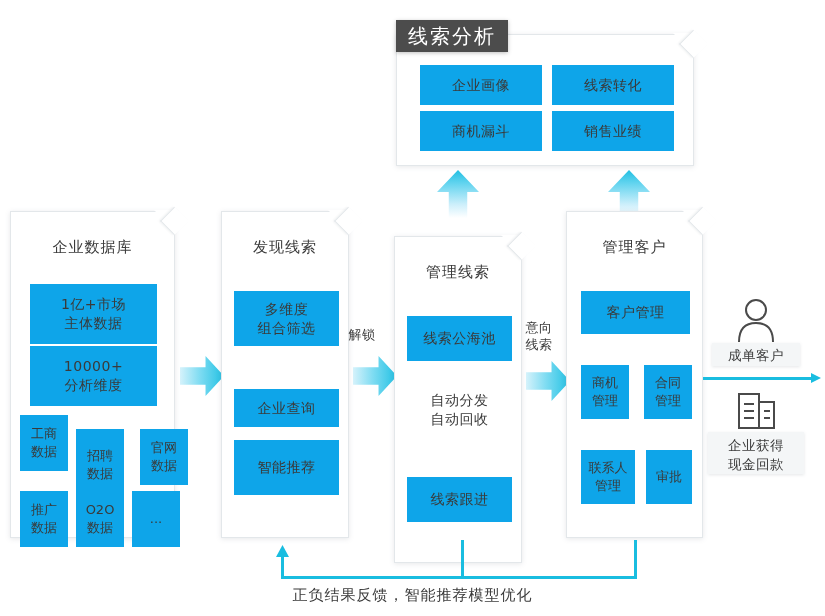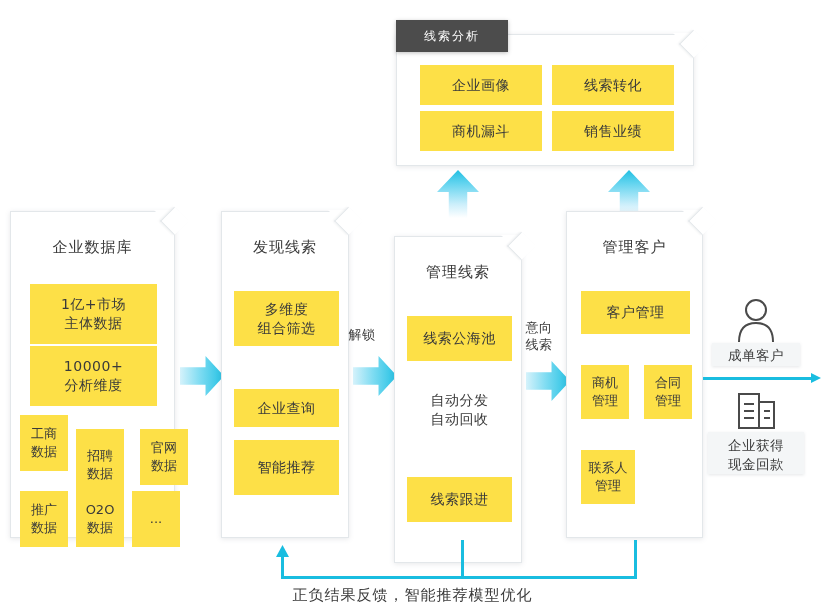--- a/index.html
+++ b/index.html
@@ -57,21 +57,21 @@
     left: 0;
     right: 0;
     text-align: center;
     font-size: 15px;
     color: #3a3a3a;
     letter-spacing: 1px;
   }
 
   .chip {
     position: absolute;
-    background: #fde047;
+    background: #0ea5e9;
     color: #3a3a3a;
     font-size: 14px;
     display: flex;
     align-items: center;
     justify-content: center;
     text-align: center;
     line-height: 1.35;
     box-sizing: border-box;
     letter-spacing: 0.5px;
   }
@@ -91,21 +91,21 @@
     height: 132px;
   }
   #analysis-tab {
     position: absolute;
     left: 396px;
     top: 20px;
     width: 112px;
     height: 32px;
     background: #4c4c4c;
     color: #ffffff;
-    font-size: 12px;
+    font-size: 20px;
     letter-spacing: 2px;
     display: flex;
     align-items: center;
     justify-content: center;
     box-shadow: 0 1px 4px rgba(0,0,0,0.25);
     z-index: 6;
   }
 
   
   .arrow-right {
@@ -251,20 +251,21 @@
     <div class="card-mask"></div>
     <div class="fold"></div>
     <div class="col-title" style="top:26px;">管理客户</div>
     <div class="chip" style="left:14px; top:79px; width:109px; height:43px;">客户管理</div>
     <div class="chip small" style="left:14px; top:153px; width:48px; height:54px; white-space:pre-line;">商机
 管理</div>
     <div class="chip small" style="left:77px; top:153px; width:48px; height:54px; white-space:pre-line;">合同
 管理</div>
     <div class="chip small" style="left:14px; top:238px; width:54px; height:54px; white-space:pre-line;">联系人
 管理</div>
+    <div class="chip small" style="left:79px; top:238px; width:46px; height:54px;">审批</div>
   </div>
 
   <div class="flow-line" style="left:703px; top:377px; width:110px; height:3px;"></div>
   <div id="outcome-arrow-head" style="left:811px; top:373px;"></div>
 
   <span class="glyph" style="left:735px; top:297px;">
     <svg width="42" height="46" viewBox="0 0 42 46" fill="none" stroke="#4a4a4a" stroke-width="2">
       <circle cx="21" cy="13" r="10"></circle>
       <path d="M4 45 C4 31 11 26 21 26 C31 26 38 31 38 45"></path>
     </svg>

